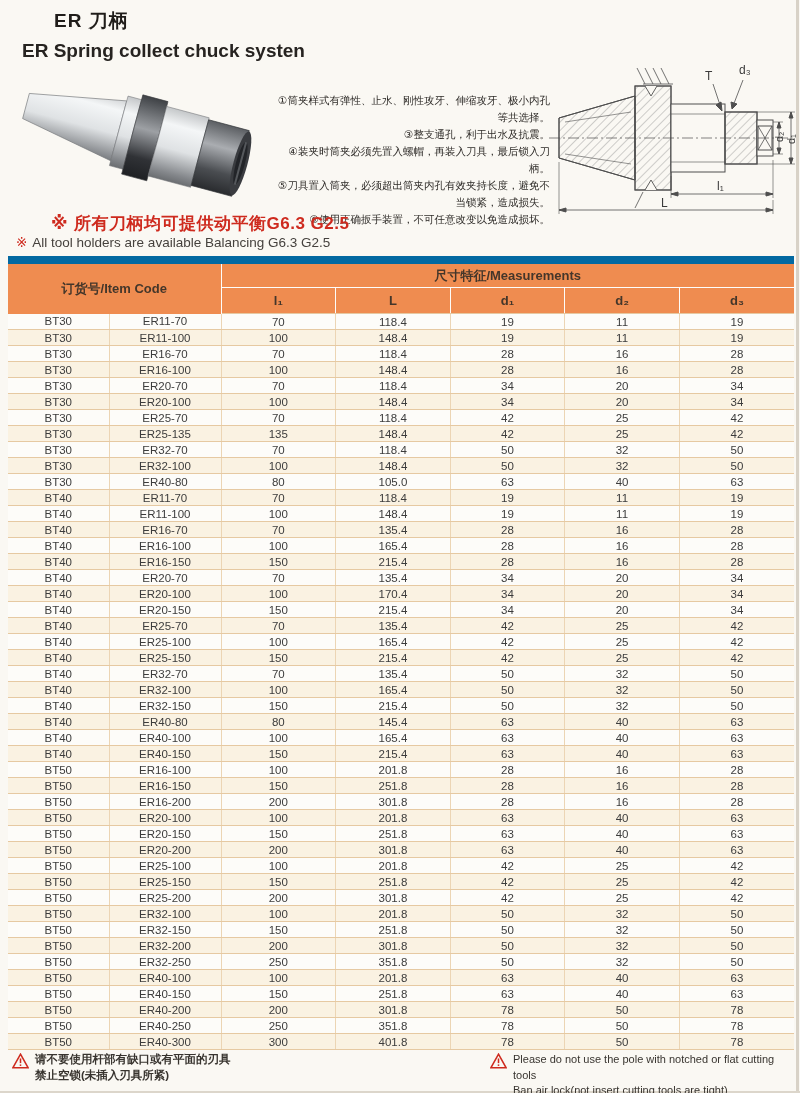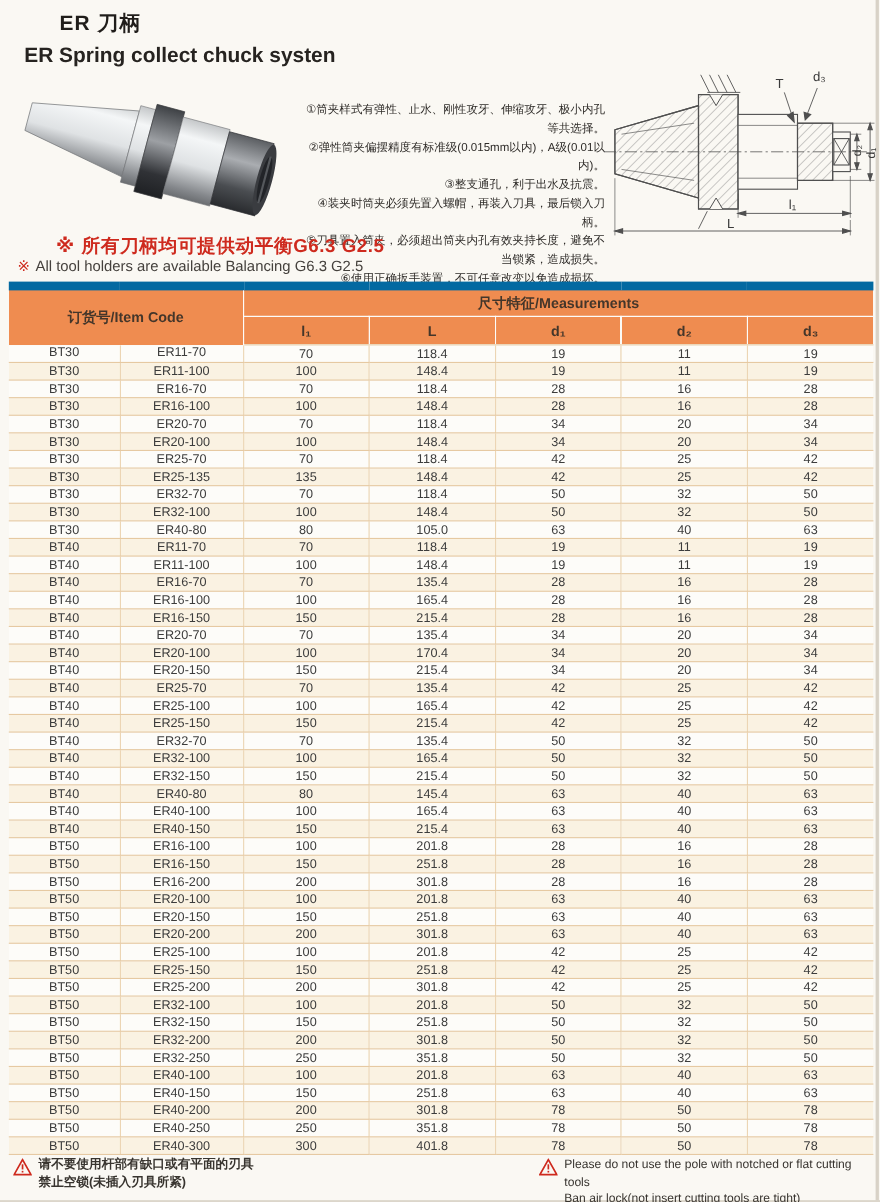--- a/index.html
+++ b/index.html
@@ -85,21 +85,20 @@
       <rect x="180" y="-34" width="42" height="68" fill="url(#nut)" stroke="#303236" stroke-width="0.6"></rect>
       <ellipse cx="222" cy="0" rx="7" ry="33" fill="#3a3c40"></ellipse>
       <ellipse cx="222" cy="0" rx="4.5" ry="22" fill="#222428"></ellipse>
       <line x1="222" y1="-22" x2="222" y2="22" stroke="#55585c" stroke-width="2"></line>
     </g>
   </svg>
 
   <div class="cn-notes">
     <ul>
       <li>①筒夹样式有弹性、止水、刚性攻牙、伸缩攻牙、极小内孔等共选择。</li>
-      <li>②弹性筒夹偏摆精度有标准级(0.015mm以内)，A级(0.01以内)。</li>
       <li>③整支通孔，利于出水及抗震。</li>
       <li>④装夹时筒夹必须先置入螺帽，再装入刀具，最后锁入刀柄。</li>
       <li>⑤刀具置入筒夹，必须超出筒夹内孔有效夹持长度，避免不当锁紧，造成损失。</li>
       <li>⑥使用正确扳手装置，不可任意改变以免造成损坏。</li>
     </ul>
   </div>
 
   <svg class="drawing" viewBox="0 0 252 162">
     <defs>
       <pattern id="hatch" width="6" height="6" patternTransform="rotate(45)" patternUnits="userSpaceOnUse">

